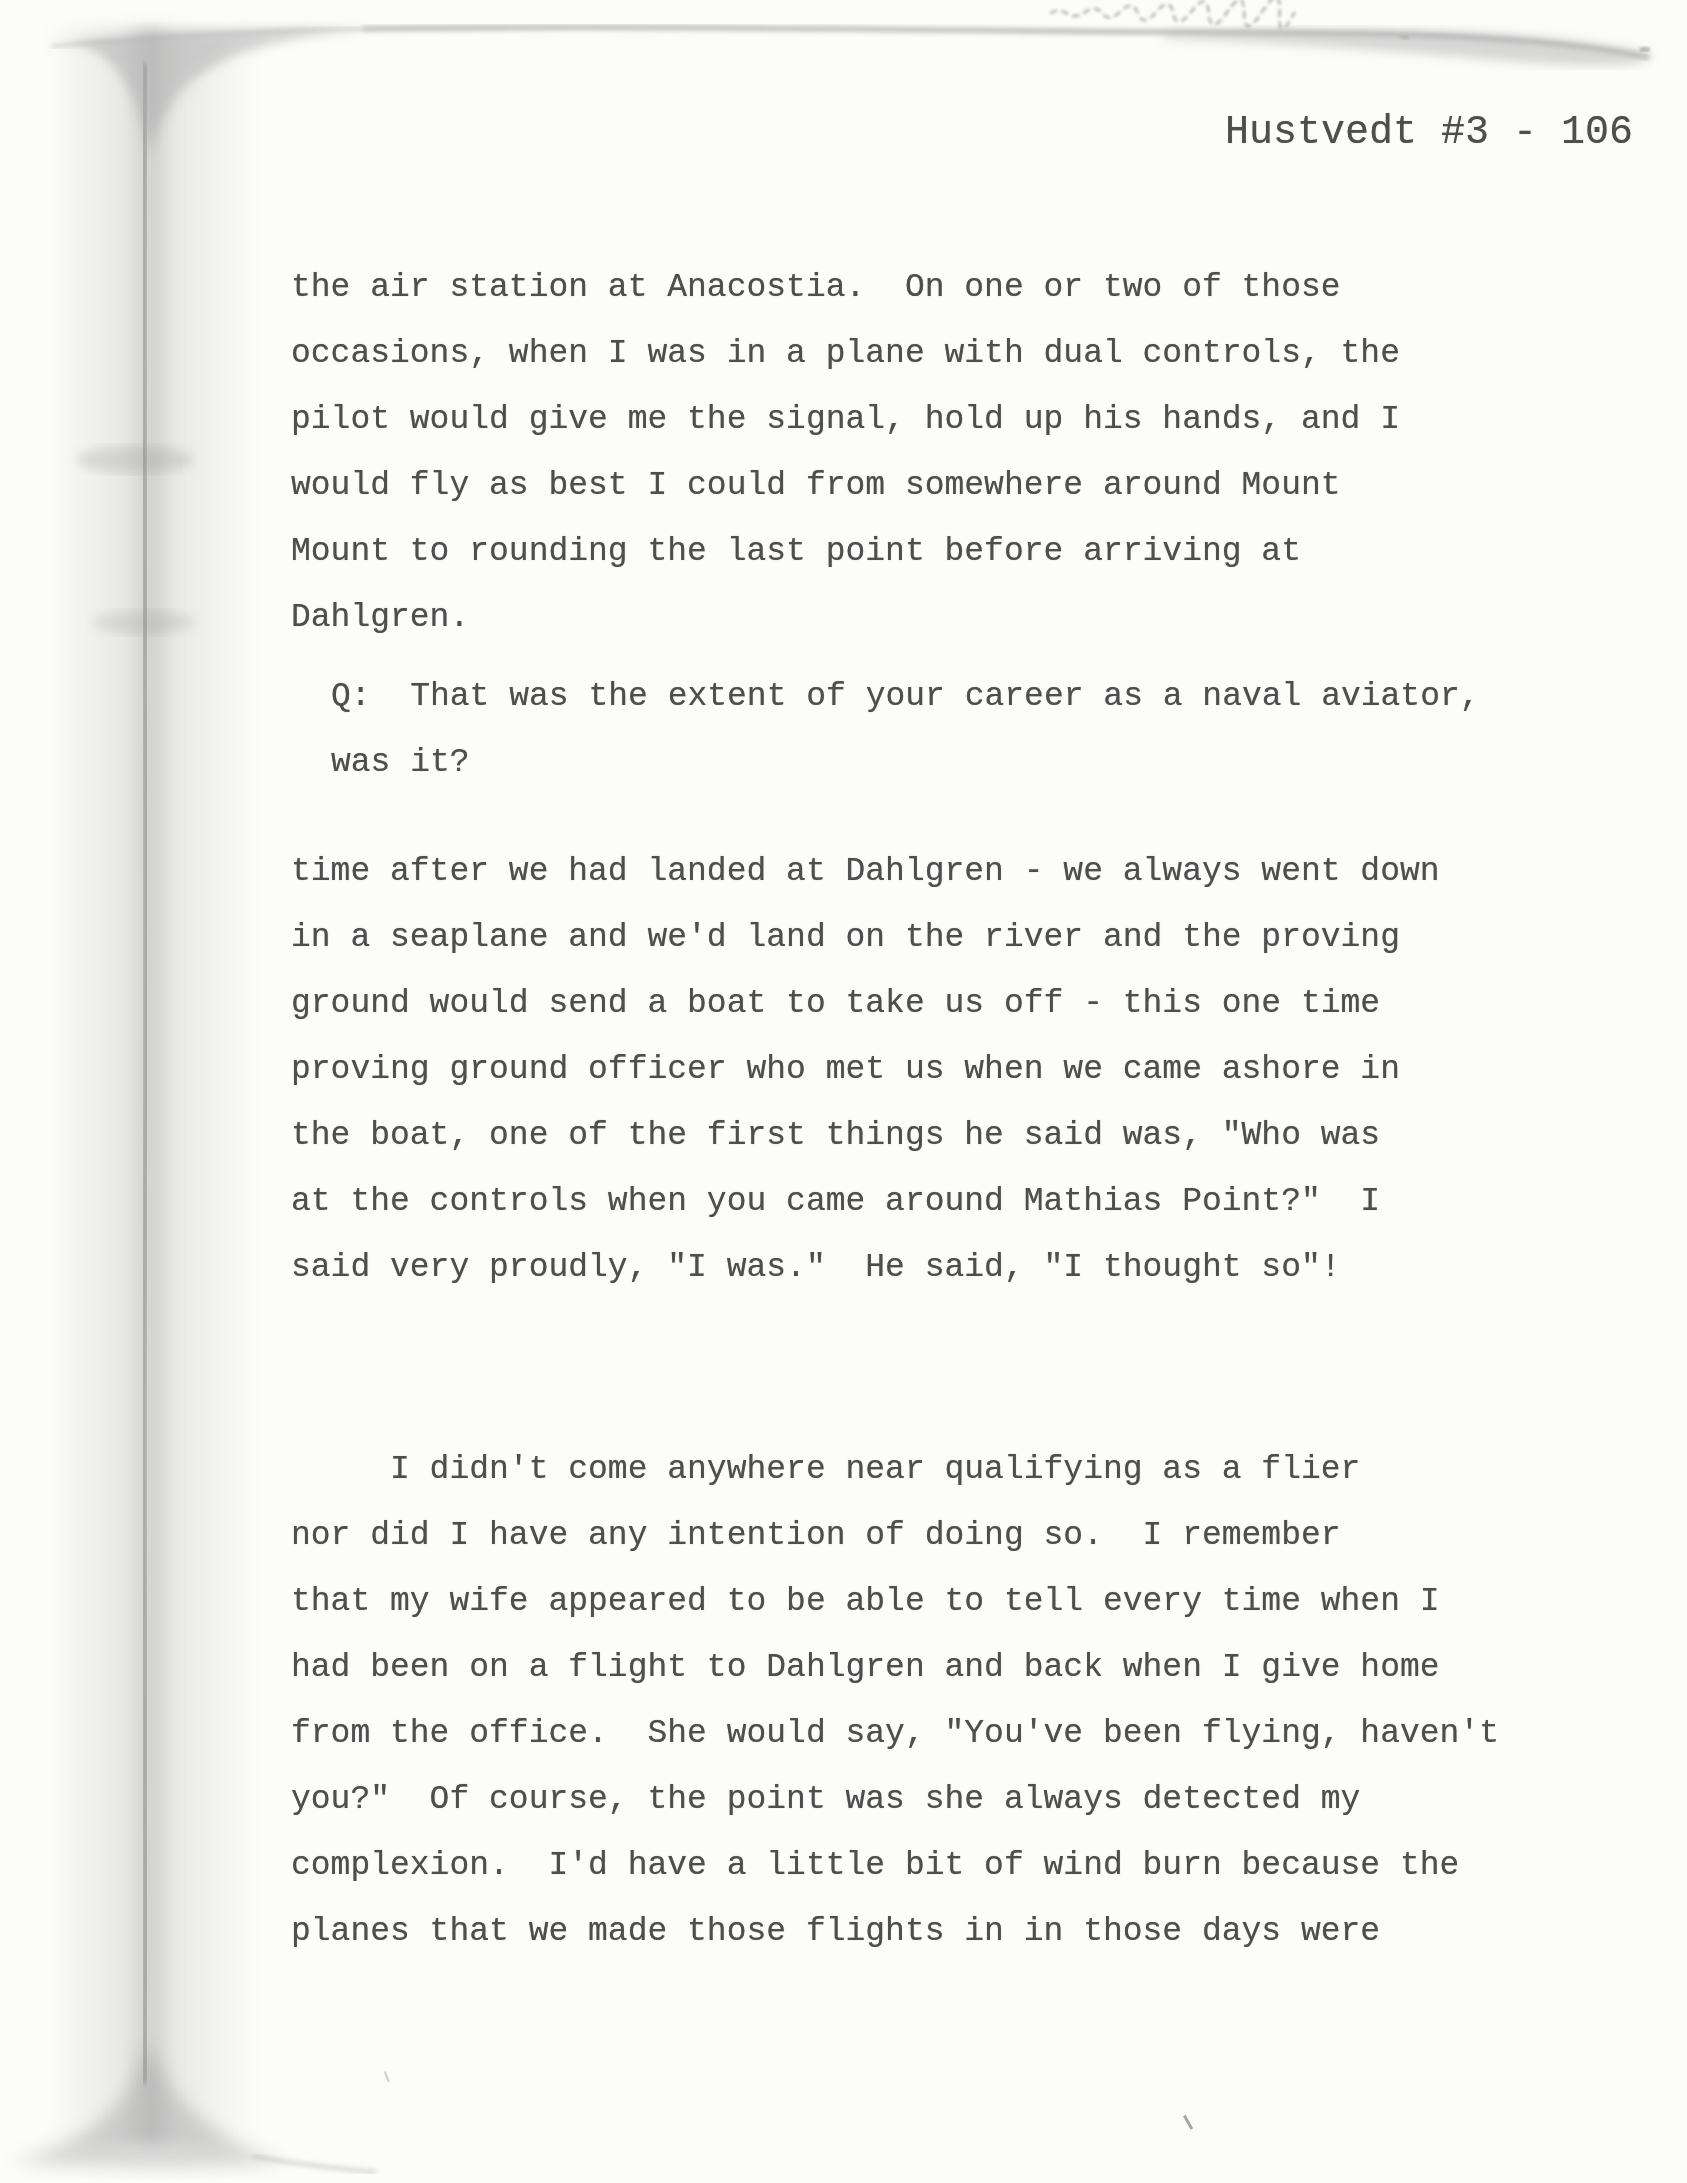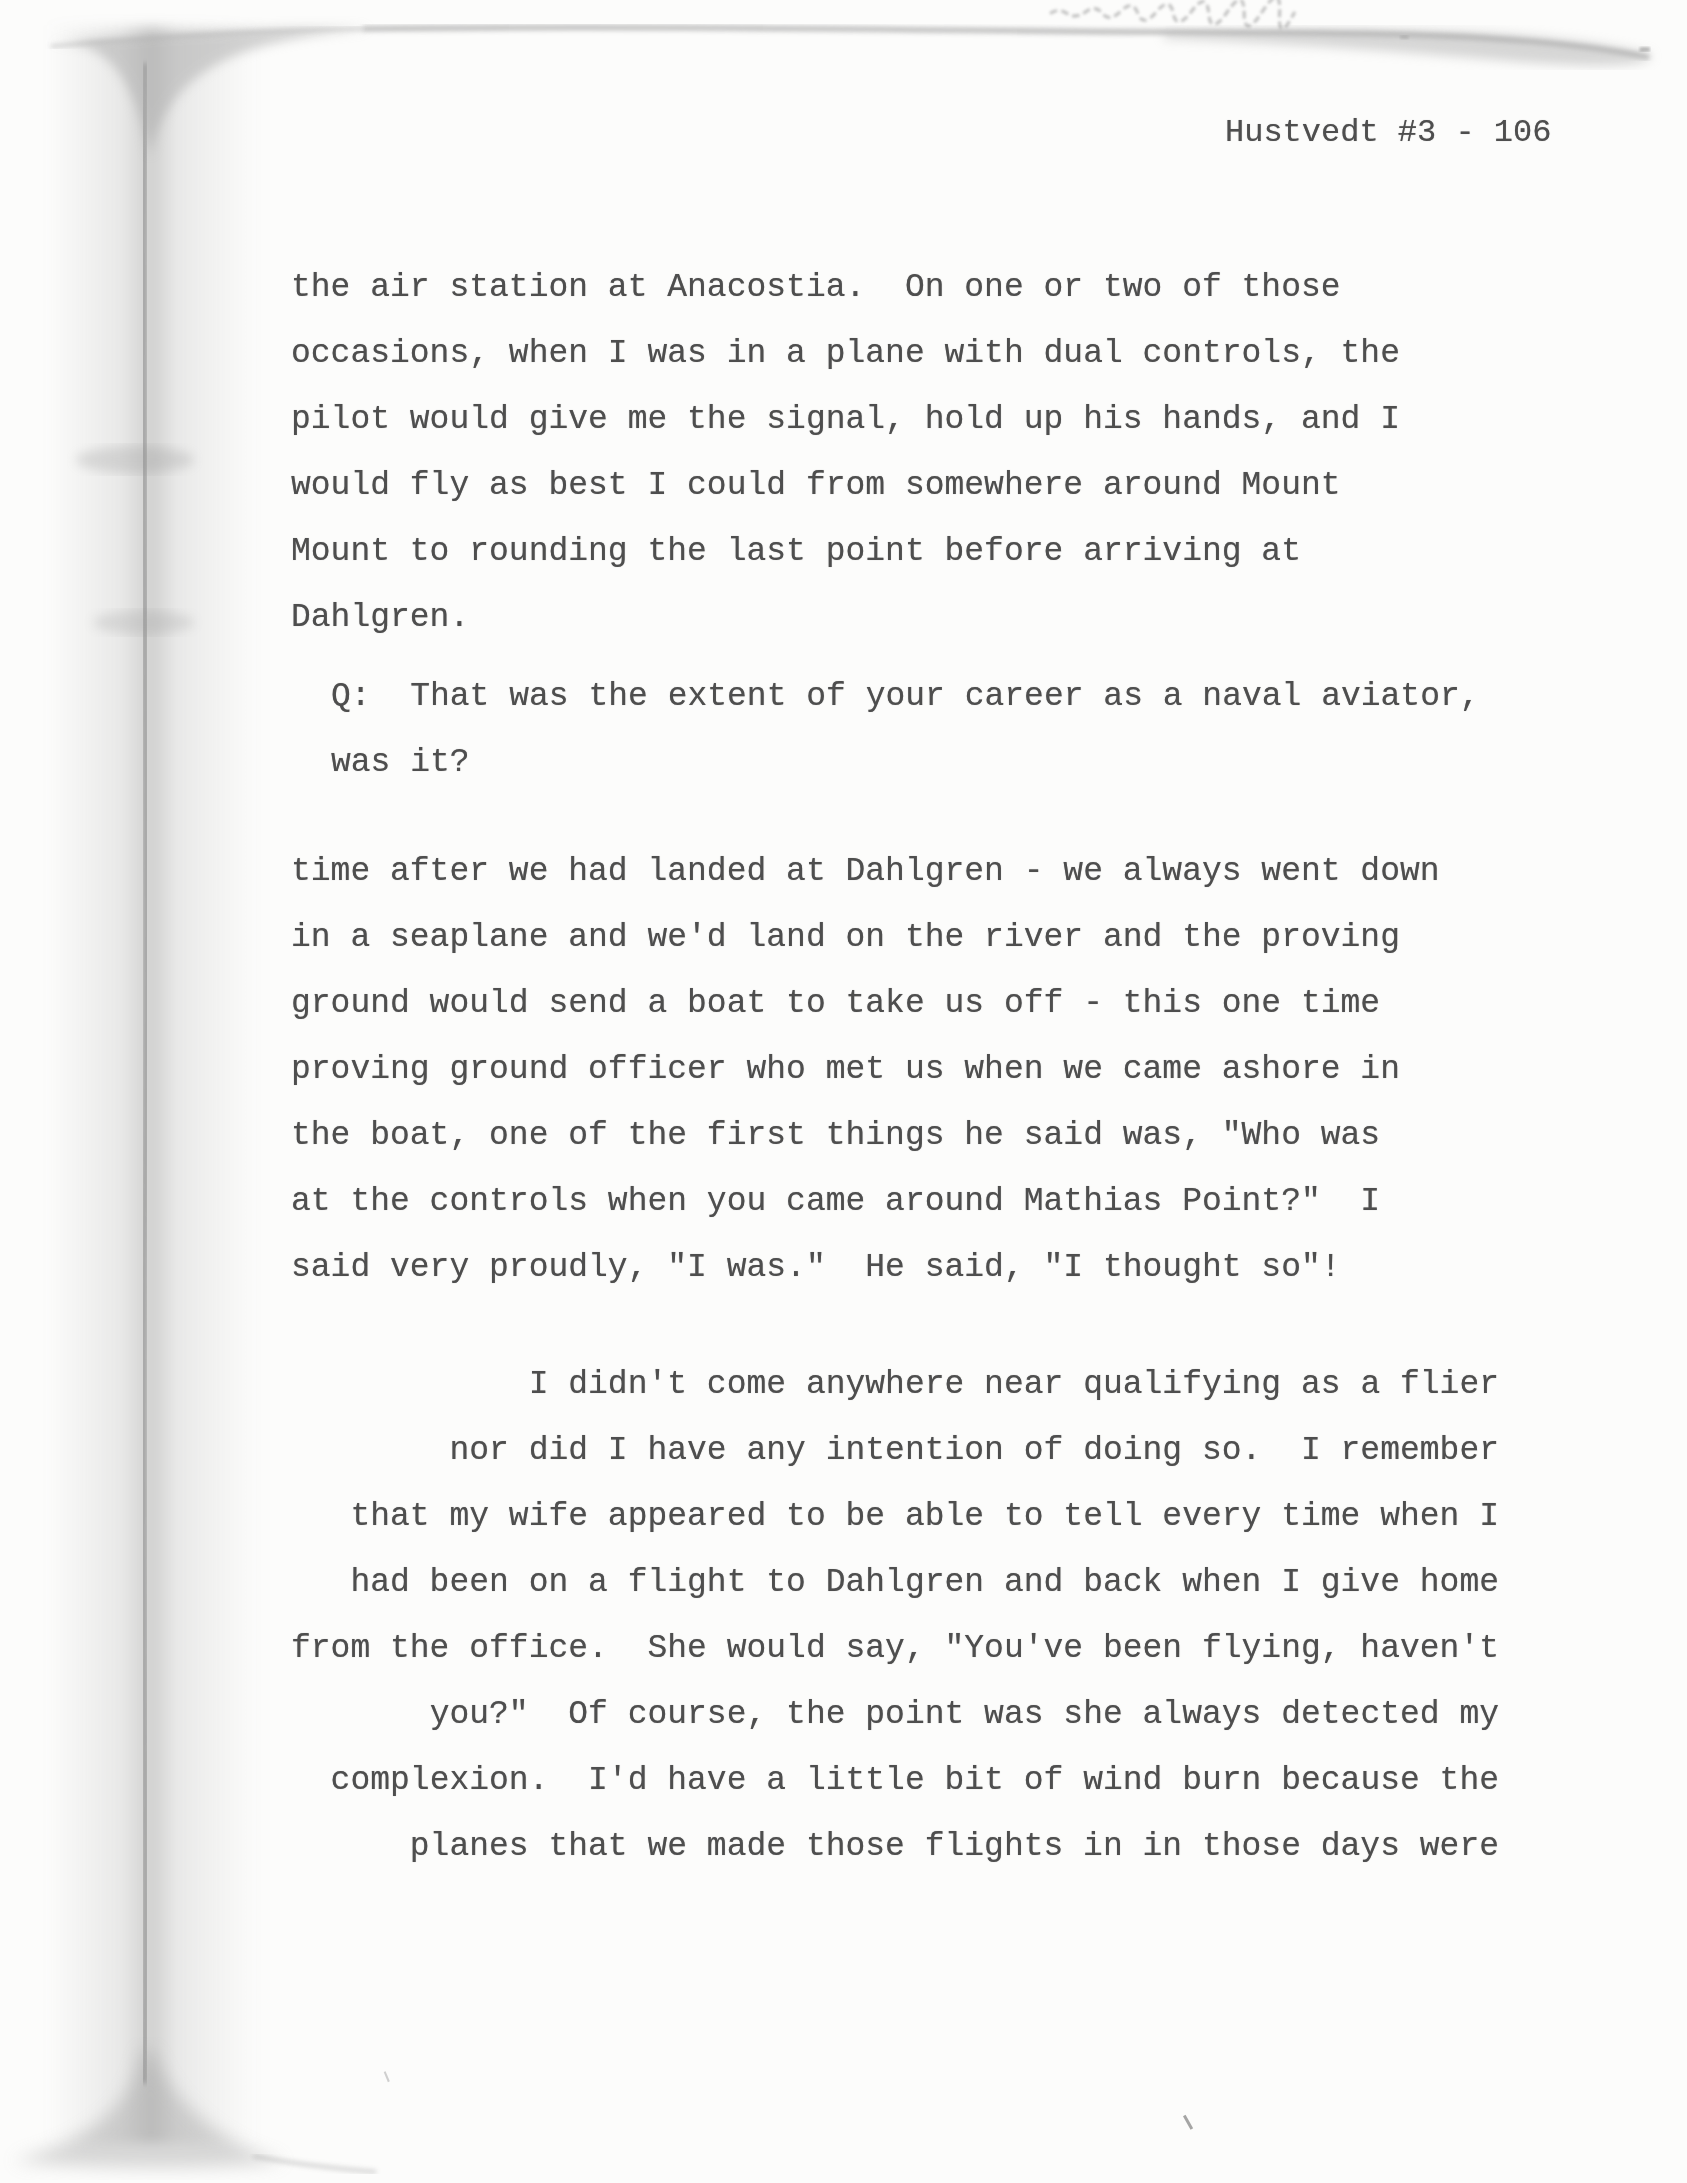--- a/index.html
+++ b/index.html
@@ -10,24 +10,24 @@
   }
   .artifact-layer { position:absolute; left:0; top:0; width:1687px; height:2183px; pointer-events:none; }
   .tline {
     white-space:pre; font-size:33px; line-height:66px;
     color:#4e4e4e; text-shadow:0 0 0.8px rgba(60,60,60,0.55);
   }
   .para { position:absolute; left:291px; }
   .para-1 { top:255px; }
   .para-2 { top:664px;margin-left:40px; }
   .para-3 { top:839px; }
-  .para-4 { top:1352px;text-align:right; }
+  .para-4 { top:1437px; }
   .page-number {
     position:absolute; left:1225px; top:114px;
-    font-size:32px; line-height:37px; white-space:pre;
+    font-size:40px; line-height:37px; white-space:pre;
     color:#4e4e4e; text-shadow:0 0 0.8px rgba(60,60,60,0.55);
   }
 </style>
 </head>
 <body>
 
 <div class="page">
 
   <svg class="artifact-layer" width="1687" height="2183" viewBox="0 0 2000 2588" aria-hidden="true">
     <defs>

